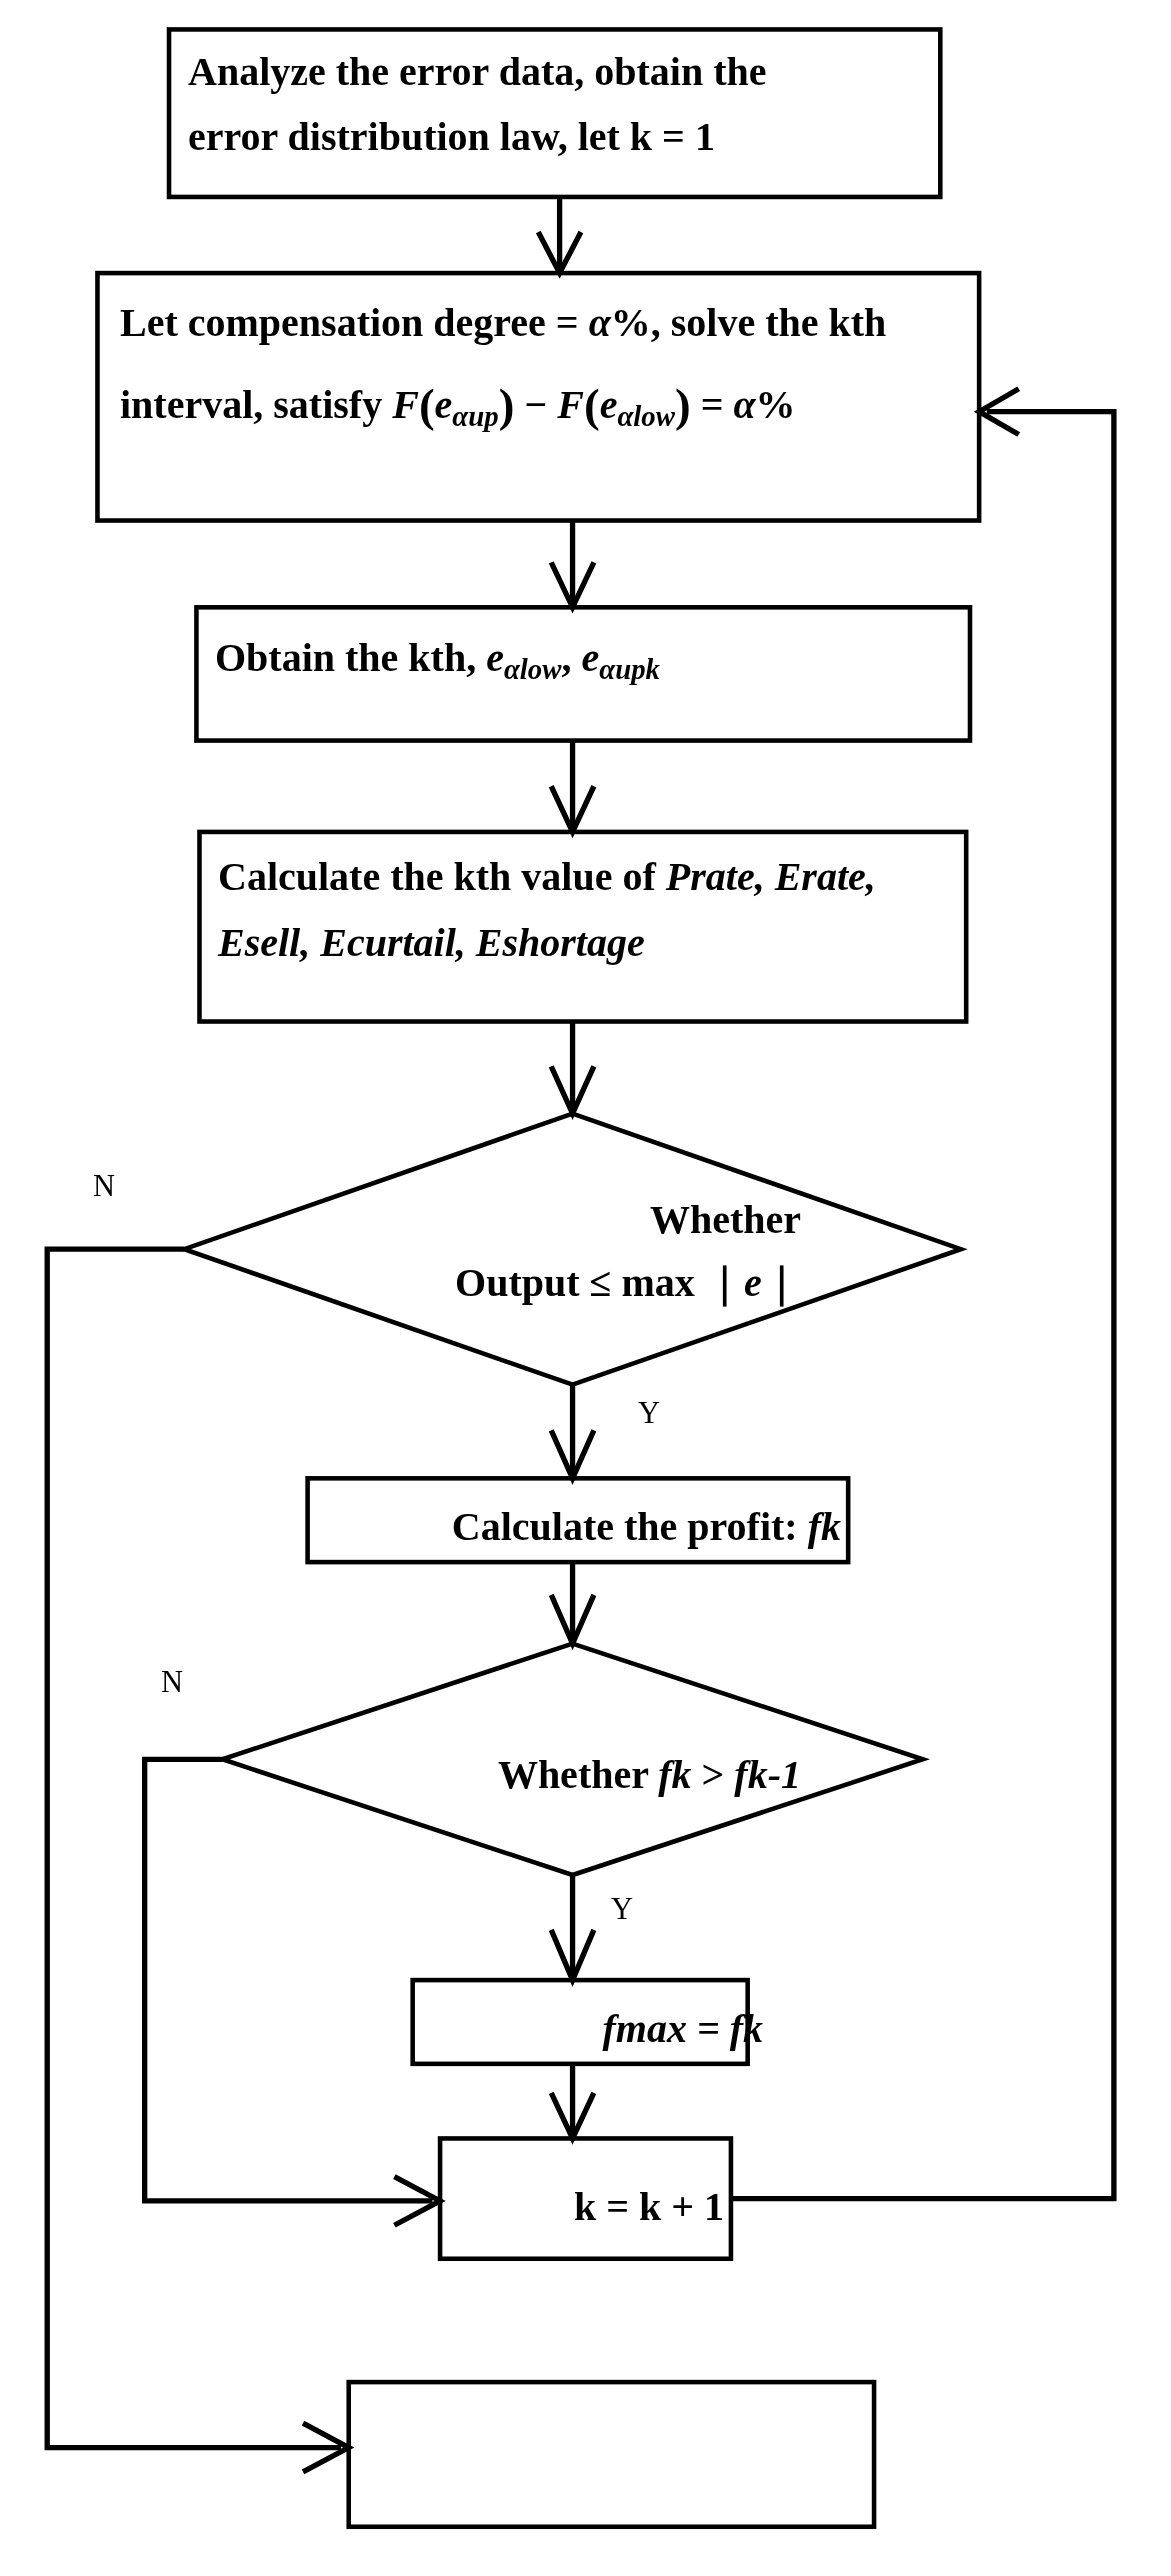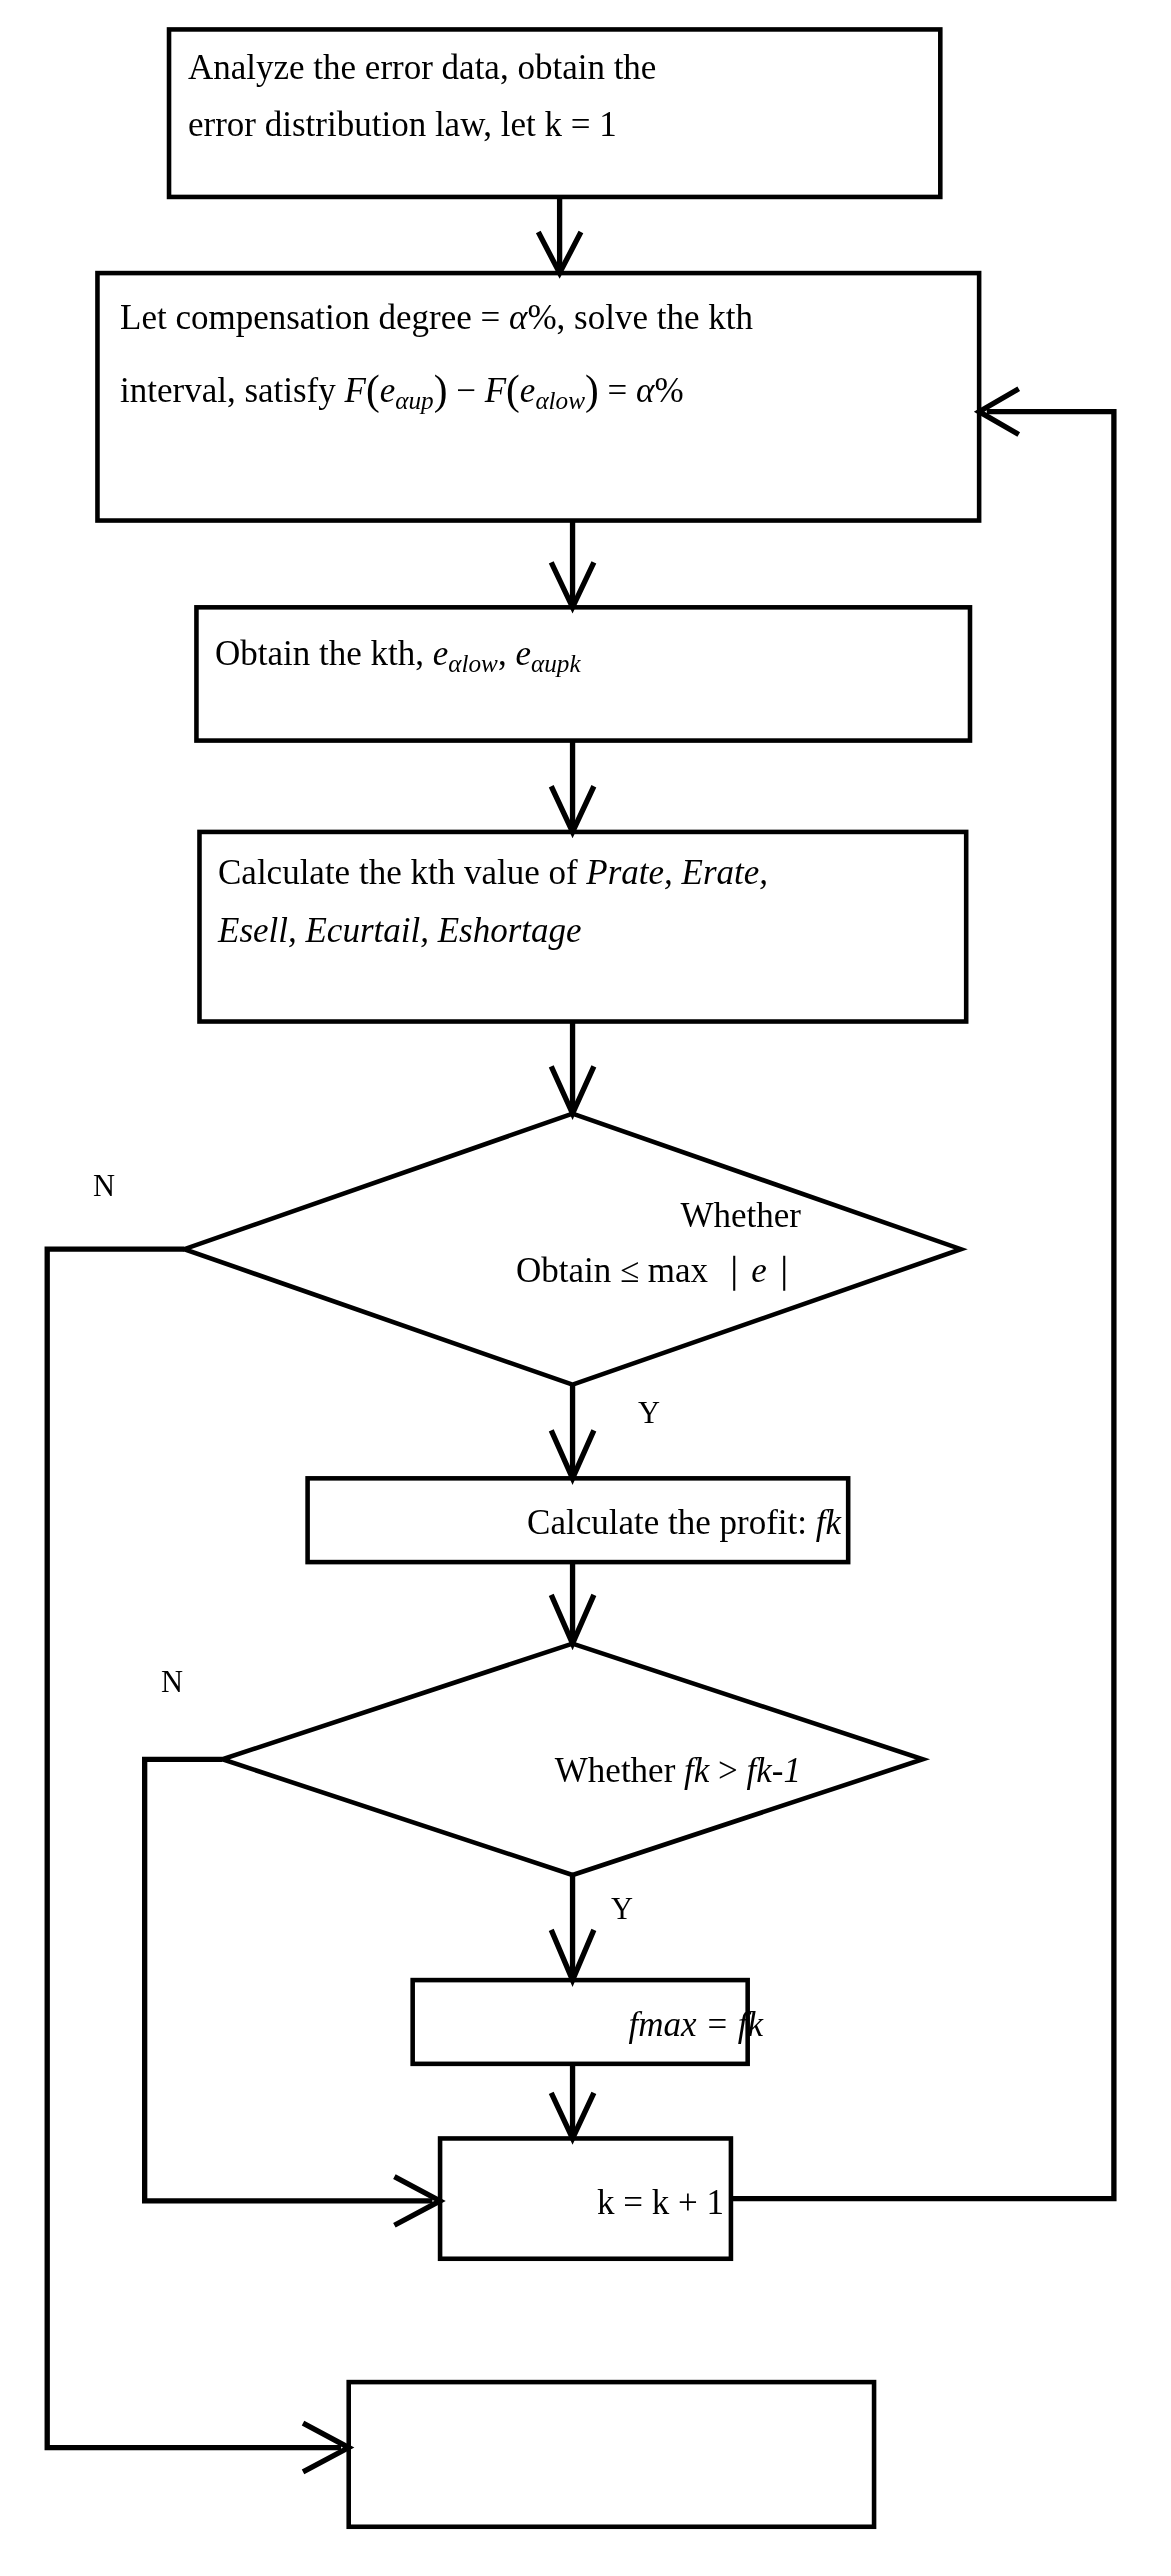--- a/index.html
+++ b/index.html
@@ -41,23 +41,24 @@
     stroke: #000000;
     stroke-width: 7;
     stroke-linecap: butt;
     stroke-linejoin: miter;
   }
   
   .node-text {
     position: absolute;
     color: #000000;
     font-family: "Liberation Serif", "DejaVu Serif", serif;
-    font-size: 35px;
+    font-size: 40px;
     line-height: 1.62;
     box-sizing: border-box;
+    font-weight: bold;
   }
   .node-text.justified {
     text-align: justify;
     text-align-last: left;
   }
   .node-text.centered {
     text-align: right;
   }
   .edge-label {
     position: absolute;
@@ -156,21 +157,21 @@
     <span>Obtain the kth, </span><span class="mathvar">e</span><span class="mathsub">αlow</span><span>, </span><span class="mathvar">e</span><span class="mathsub">αupk</span>
   </div>
 
   <div class="node-text" style="left:218px; top:844px; width:746px; line-height:1.66;">
     <span>Calculate the kth value of </span><span class="mathvar">Prate, Erate,</span><br>
     <span class="mathvar">Esell, Ecurtail, Eshortage</span>
   </div>
 
   <div class="node-text centered" style="left:344px; top:1188px; width:457px; line-height:1.58;">
     <span>Whether</span><br>
-    <span><span>Obtain ≤ max ｜</span><span class="mathvar">e</span><span>｜</span></span>
+    <span><span>Output ≤ max ｜</span><span class="mathvar">e</span><span>｜</span></span>
   </div>
 
   <div class="node-text centered" style="left:315px; top:1495px; width:526px;">
     <span>Calculate the profit: </span><span class="mathvar">fk</span>
   </div>
 
   <div class="node-text centered" style="left:344px; top:1743px; width:457px;">
     <span>Whether </span><span class="mathvar">fk</span><span> &gt; </span><span class="mathvar">fk-1</span>
   </div>
 

